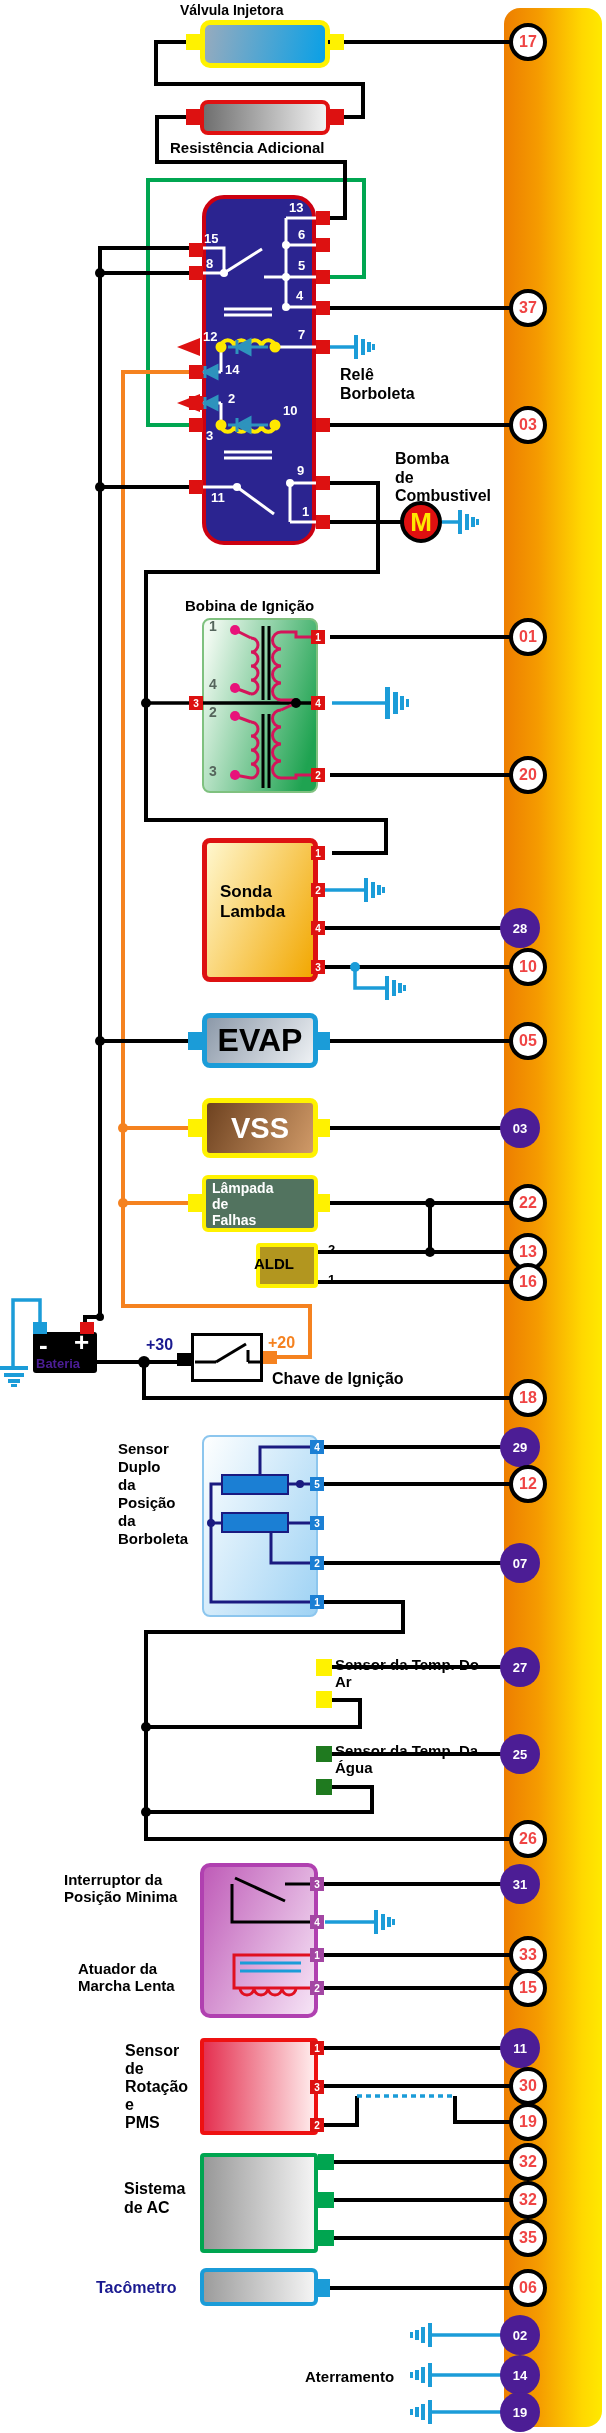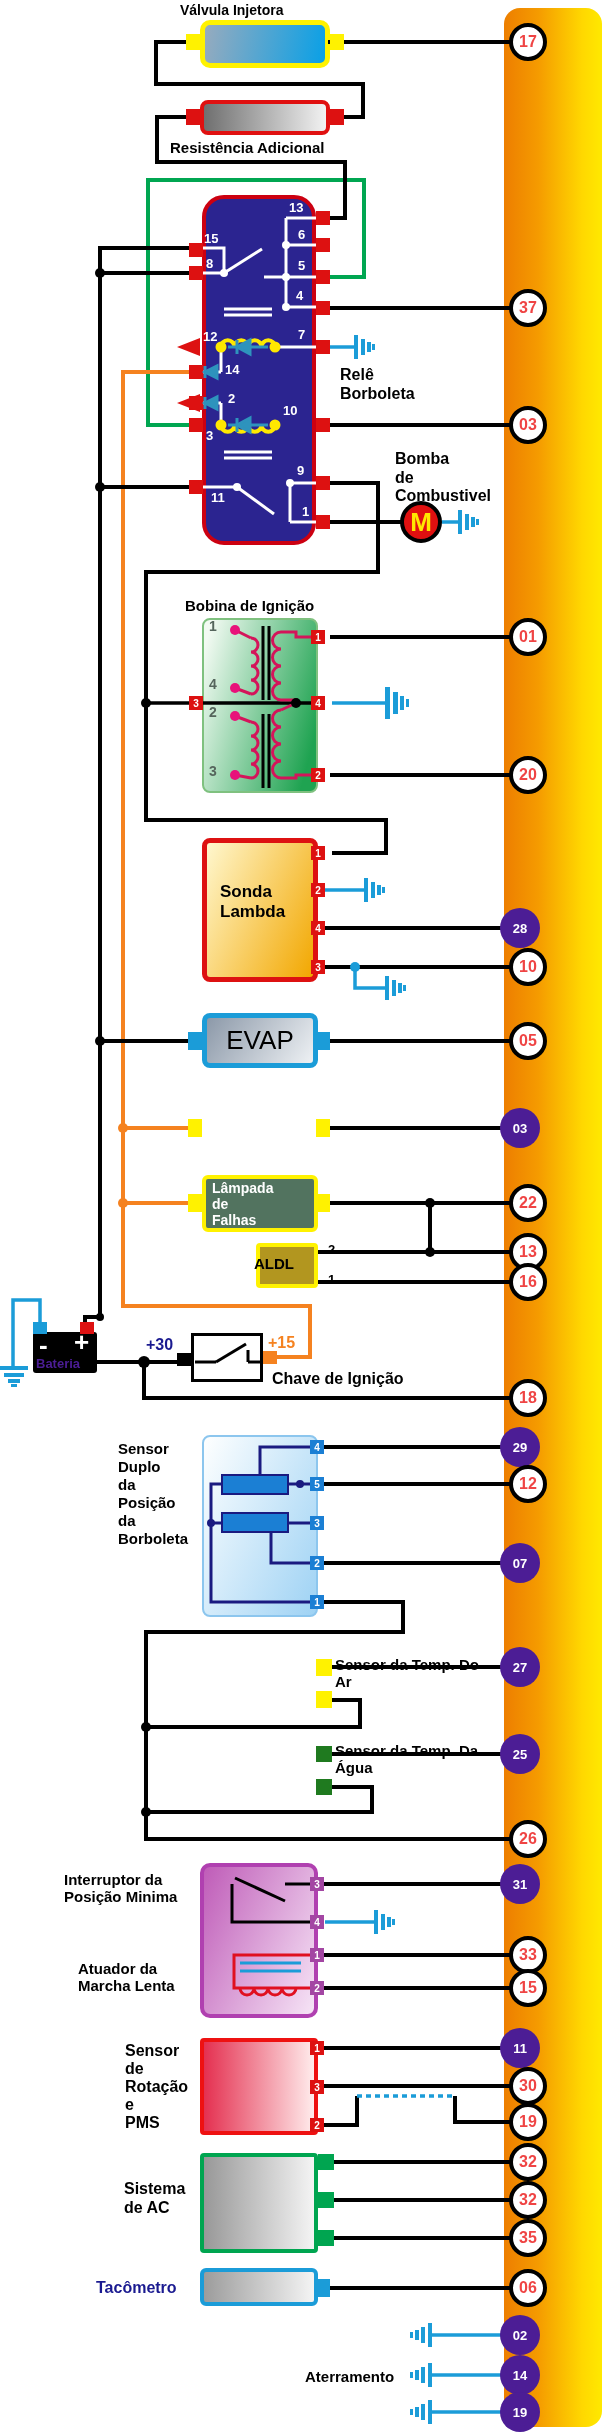--- a/index.html
+++ b/index.html
@@ -40,24 +40,27 @@
   <div class="box" style="left:202px;top:195px;width:114px;height:350px;border:4px solid #CC0011;border-radius:22px;background:#2B2490"></div>
 
   <div class="box flexc" style="left:400px;top:501px;width:42px;height:42px;border:4px solid #000;border-radius:50%;background:#E01010;color:#FFE800;font-weight:bold;font-size:26px;z-index:6">
     <span>M</span>
   </div>
 
   <div class="box" style="left:202px;top:618px;width:116px;height:175px;border:2px solid #7FC17F;border-radius:8px;background:linear-gradient(105deg,#F2FAF2 5%,#1FA351 90%)"></div>
 
   <div class="box" style="left:202px;top:838px;width:116px;height:144px;border:5px solid #DD1111;border-radius:8px;background:linear-gradient(115deg,#FFF7CE,#F2A700)"></div>
 
-  <div class="box flexc" style="left:202px;top:1013px;width:116px;height:55px;border:5px solid #1B9CD8;border-radius:8px;background:linear-gradient(125deg,#8C99A9,#EEF1F4);font-weight:normal;font-size:26px">
+  <div class="box flexc" style="left:202px;top:1013px;width:116px;height:55px;border:5px solid #1B9CD8;border-radius:8px;background:linear-gradient(125deg,#8C99A9,#EEF1F4);font-weight:bold;font-size:32px">
     <span>EVAP</span>
   </div>
 
+  <div class="box flexc" style="left:202px;top:1098px;width:116px;height:60px;border:5px solid #FFF200;border-radius:8px;background:linear-gradient(115deg,#6E4220,#D09A68);color:#fff;font-weight:bold;font-size:29px">
+    <span>VSS</span>
+  </div>
 
   <div class="box" style="left:202px;top:1175px;width:116px;height:57px;border:4px solid #FFF200;border-radius:6px;background:#52735F"></div>
 
   <div class="box" style="left:256px;top:1243px;width:62px;height:45px;border:4px solid #FFF200;border-radius:4px;background:#B2961F"></div>
 
   <div class="box" style="left:33px;top:1332px;width:64px;height:41px;background:#000;border-radius:3px"></div>
   <div class="ovl" style="left:33px;top:1322px;width:14px;height:12px;background:#1B9CD8"></div>
   <div class="ovl" style="left:80px;top:1322px;width:14px;height:12px;background:#DD1111"></div>
 
   <div class="box" style="left:191px;top:1333px;width:72px;height:49px;border:3px solid #000;background:#fff"></div>
@@ -422,21 +425,21 @@
     <span style="display:block">Falhas</span>
   </div>
   <div class="lbl" style="left:254px;top:1255px;font-size:15px">ALDL</div>
   <div class="lbl" style="left:328px;top:1242px;font-size:13px">2</div>
   <div class="lbl" style="left:328px;top:1272px;font-size:13px">1</div>
 
   <div class="lbl" style="left:39px;top:1330px;font-size:26px;color:#fff">-</div>
   <div class="lbl" style="left:74px;top:1327px;font-size:26px;color:#fff">+</div>
   <div class="lbl" style="left:36px;top:1356px;font-size:13px;color:#4c1d95">Bateria</div>
   <div class="lbl" style="left:146px;top:1336px;font-size:16px;color:#1A1A90">+30</div>
-  <div class="lbl" style="left:268px;top:1334px;font-size:16px;color:#F58220">+15</div>
+  <div class="lbl" style="left:268px;top:1334px;font-size:16px;color:#F58220">+20</div>
   <div class="lbl" style="left:272px;top:1370px;font-size:16px">Chave de Ignição</div>
 
   <div class="lbl" style="left:118px;top:1440px;font-size:15px;line-height:18px">
     <span style="display:block">Sensor</span>
     <span style="display:block">Duplo</span>
     <span style="display:block">da</span>
     <span style="display:block">Posição</span>
     <span style="display:block">da</span>
     <span style="display:block">Borboleta</span>
   </div>

